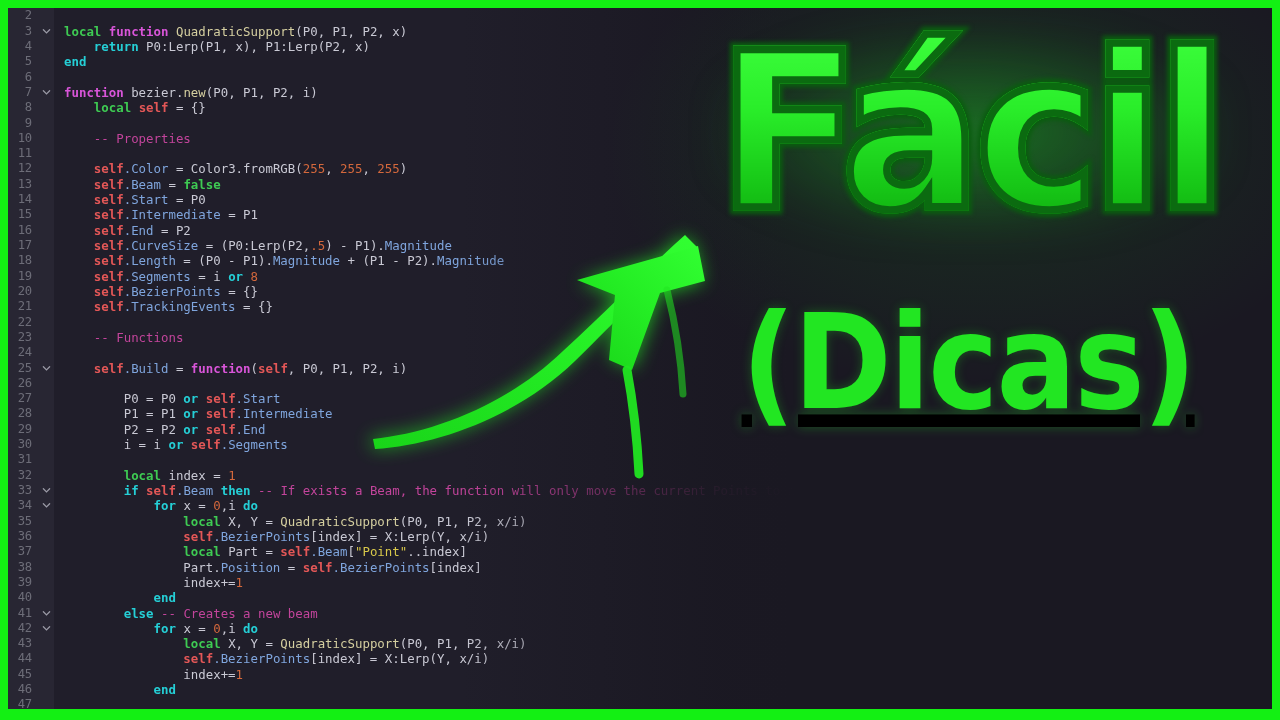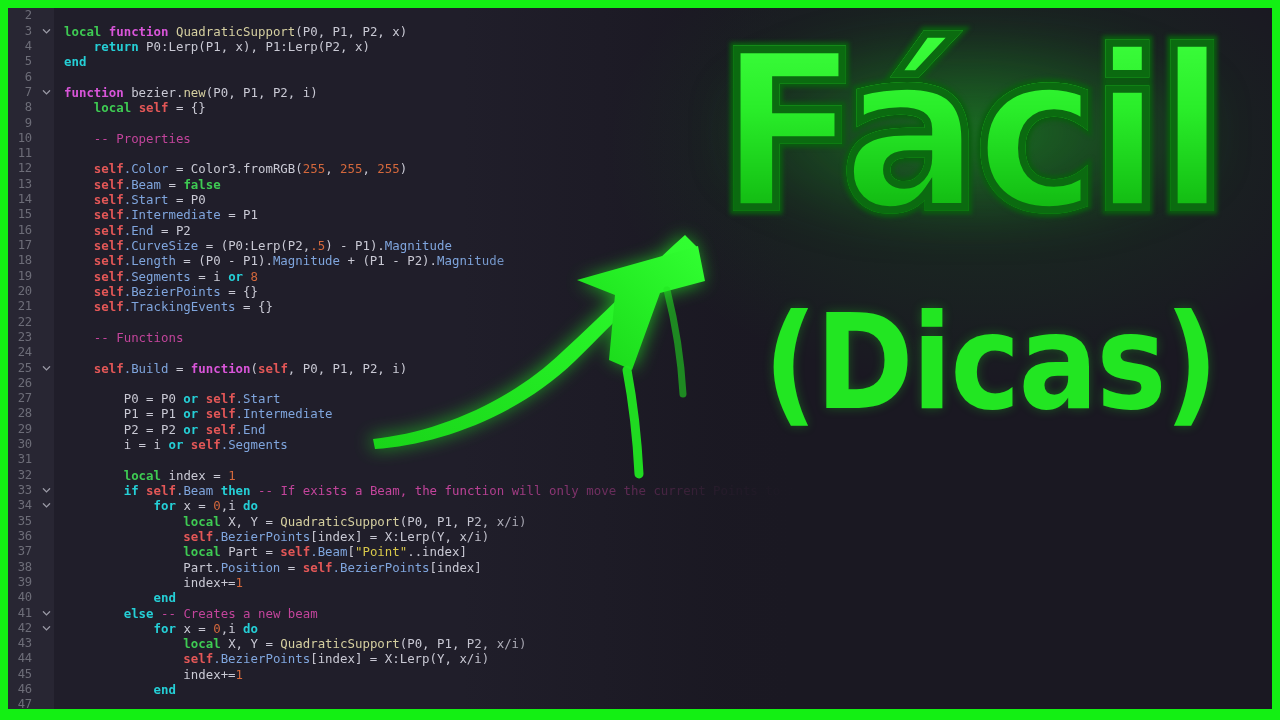--- a/index.html
+++ b/index.html
@@ -138,22 +138,23 @@
   }
 
   
   #title-dicas {
     position: absolute;
     left: 768px; top: 296px;
     width: 400px; height: 132px;
     z-index: 20;
     display: flex;
     align-items: center;
-    justify-content: flex-start;
-    pointer-events: none;
+    justify-content: center;
+    pointer-events: none;
+    text-decoration: underline;
   }
   #title-dicas .txt {
     font-family: "DejaVu Sans", sans-serif;
     font-weight: bold;
     font-size: 116px;
     line-height: 1;
     letter-spacing: -2px;
     color: #22e622;
     transform: scaleX(1.02) scaleY(1.14);
     text-shadow: 0 0 10px rgba(30,230,30,0.30);

